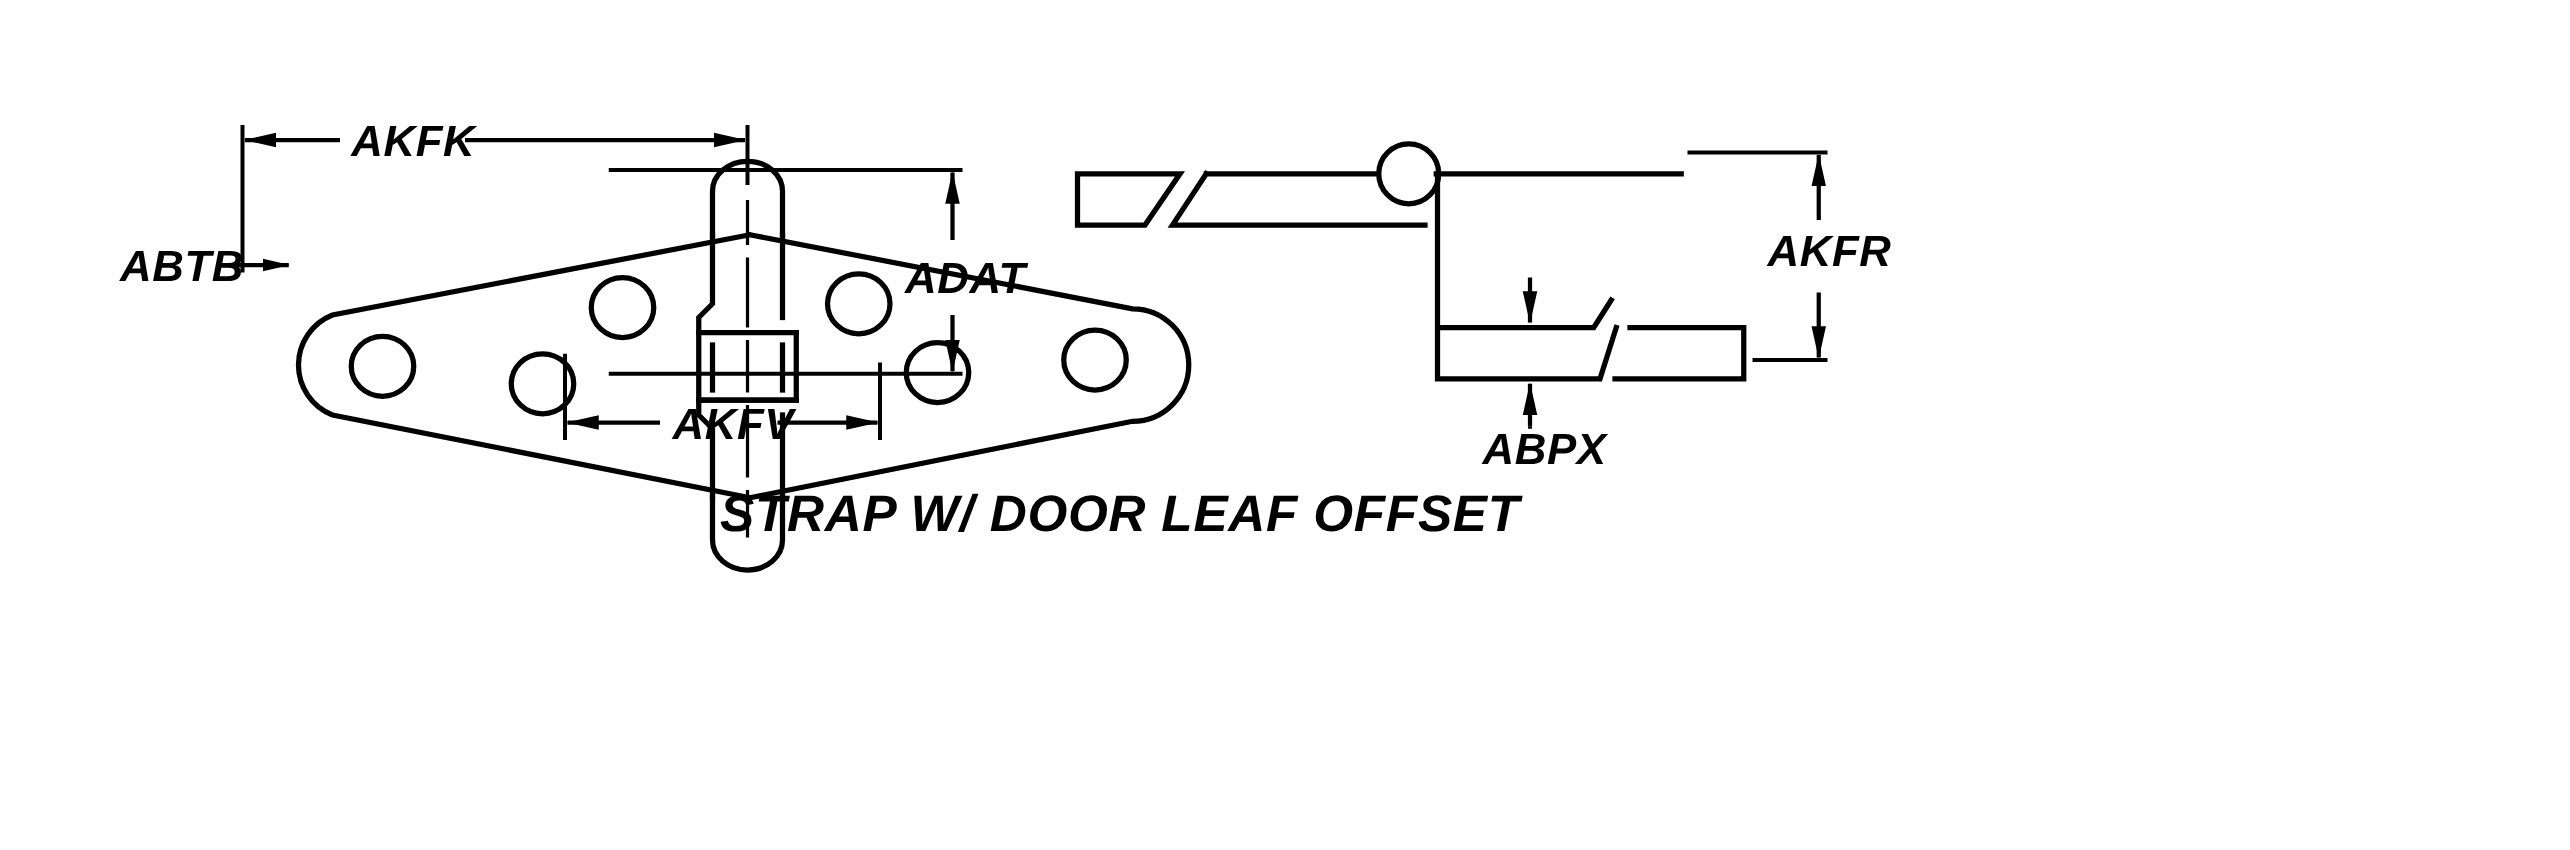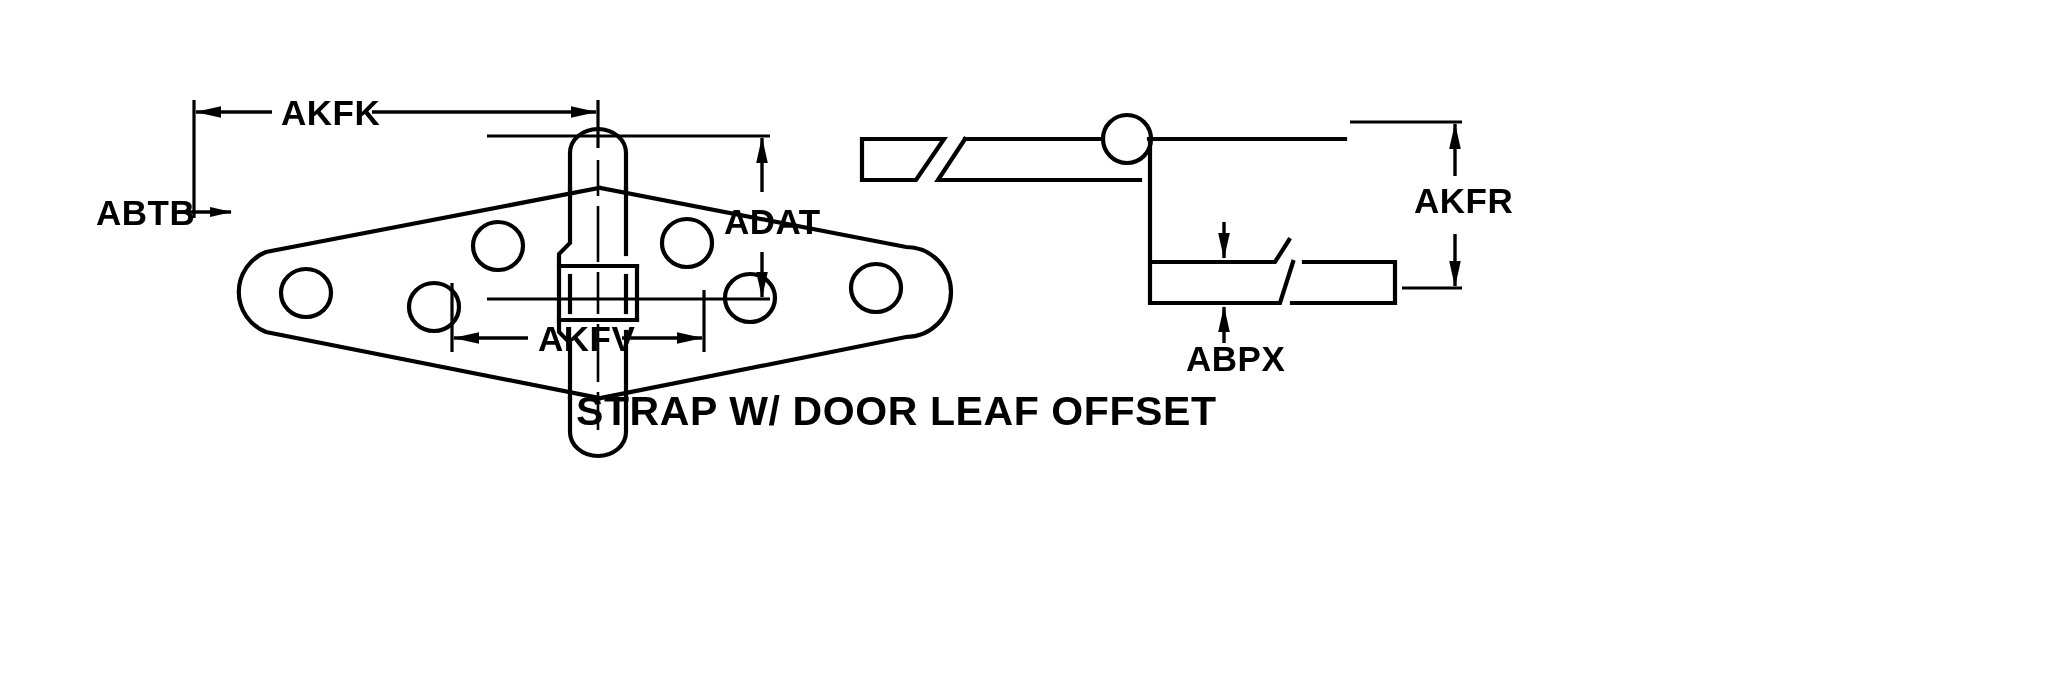--- a/index.html
+++ b/index.html
@@ -9,20 +9,21 @@
   }
   body {
     font-family: "Liberation Sans", sans-serif;
   }
   #sheet {
     position: relative;
     width: 2056px;
     height: 680px;
     background: #ffffff;
     overflow: hidden;
+    font-style: italic;
   }
   svg#drawing {
     position: absolute;
     top: 0;
     left: 0;
     width: 2056px;
     height: 680px;
     display: block;
   }
   .ln {

